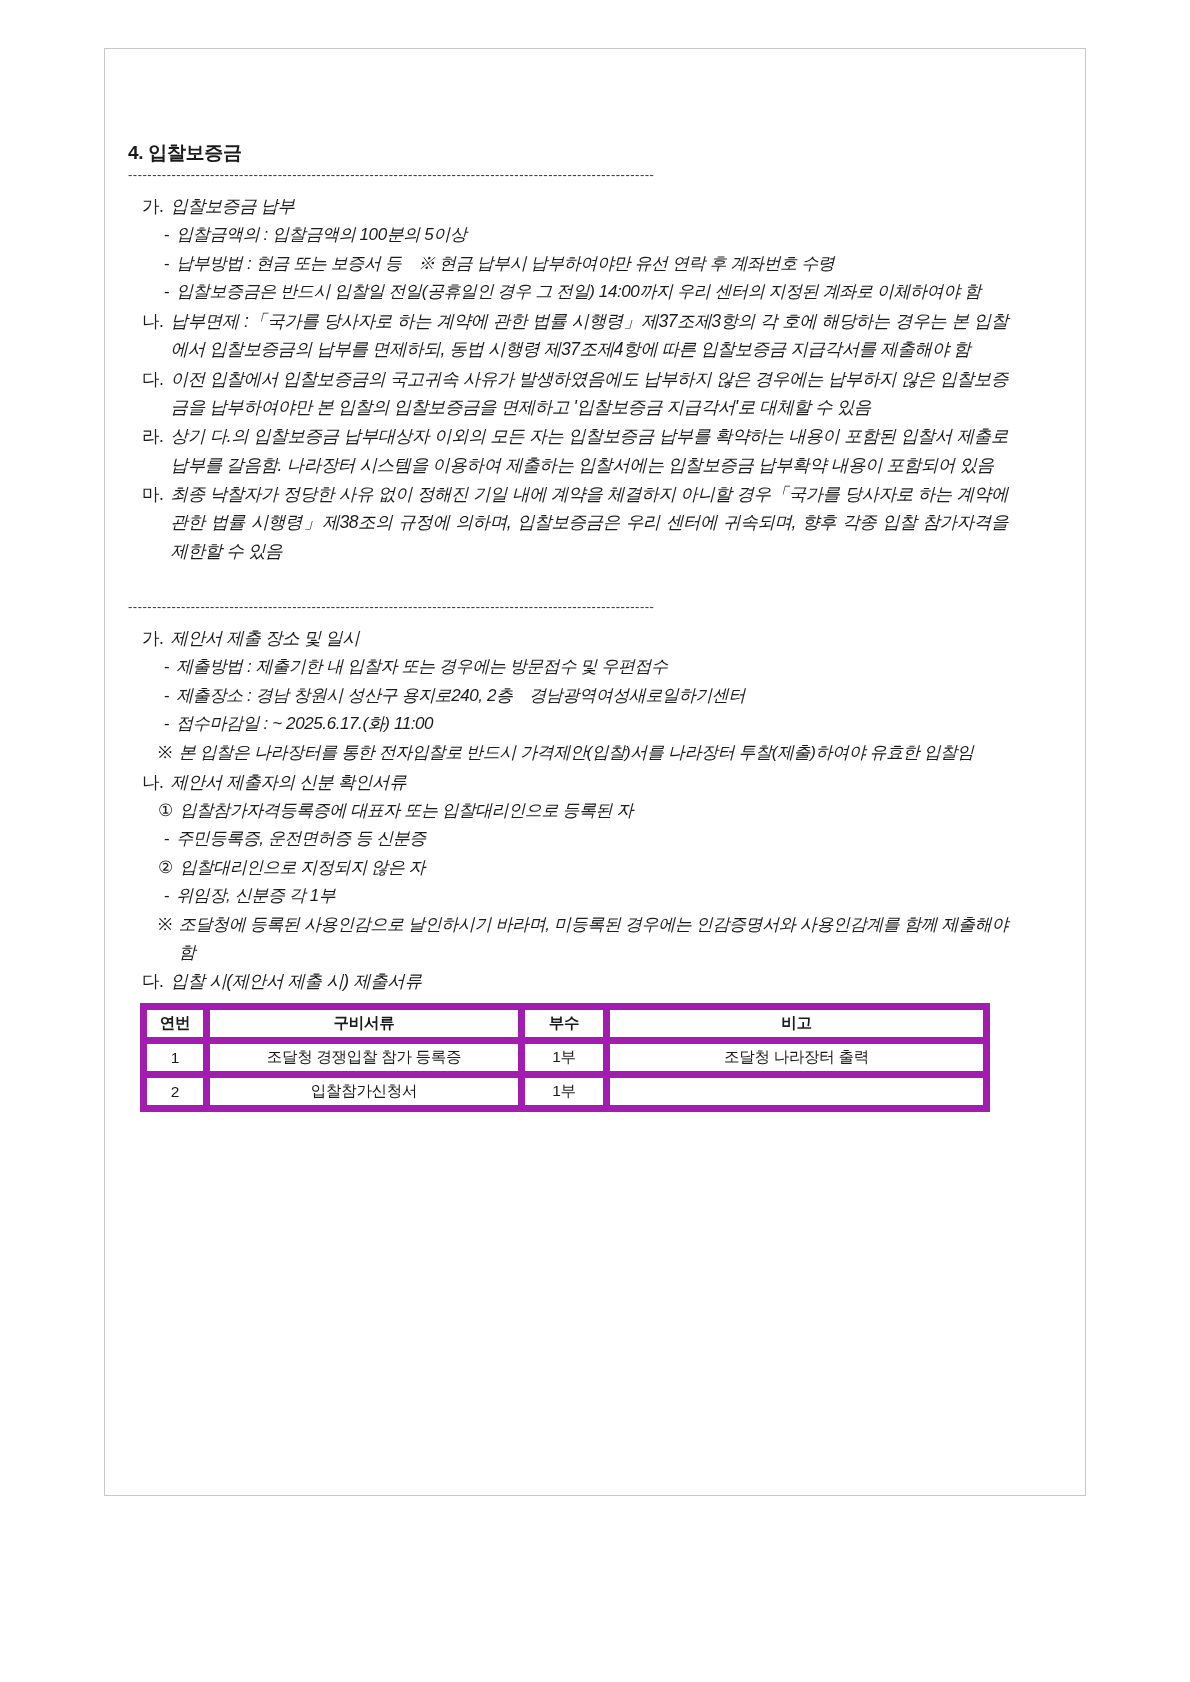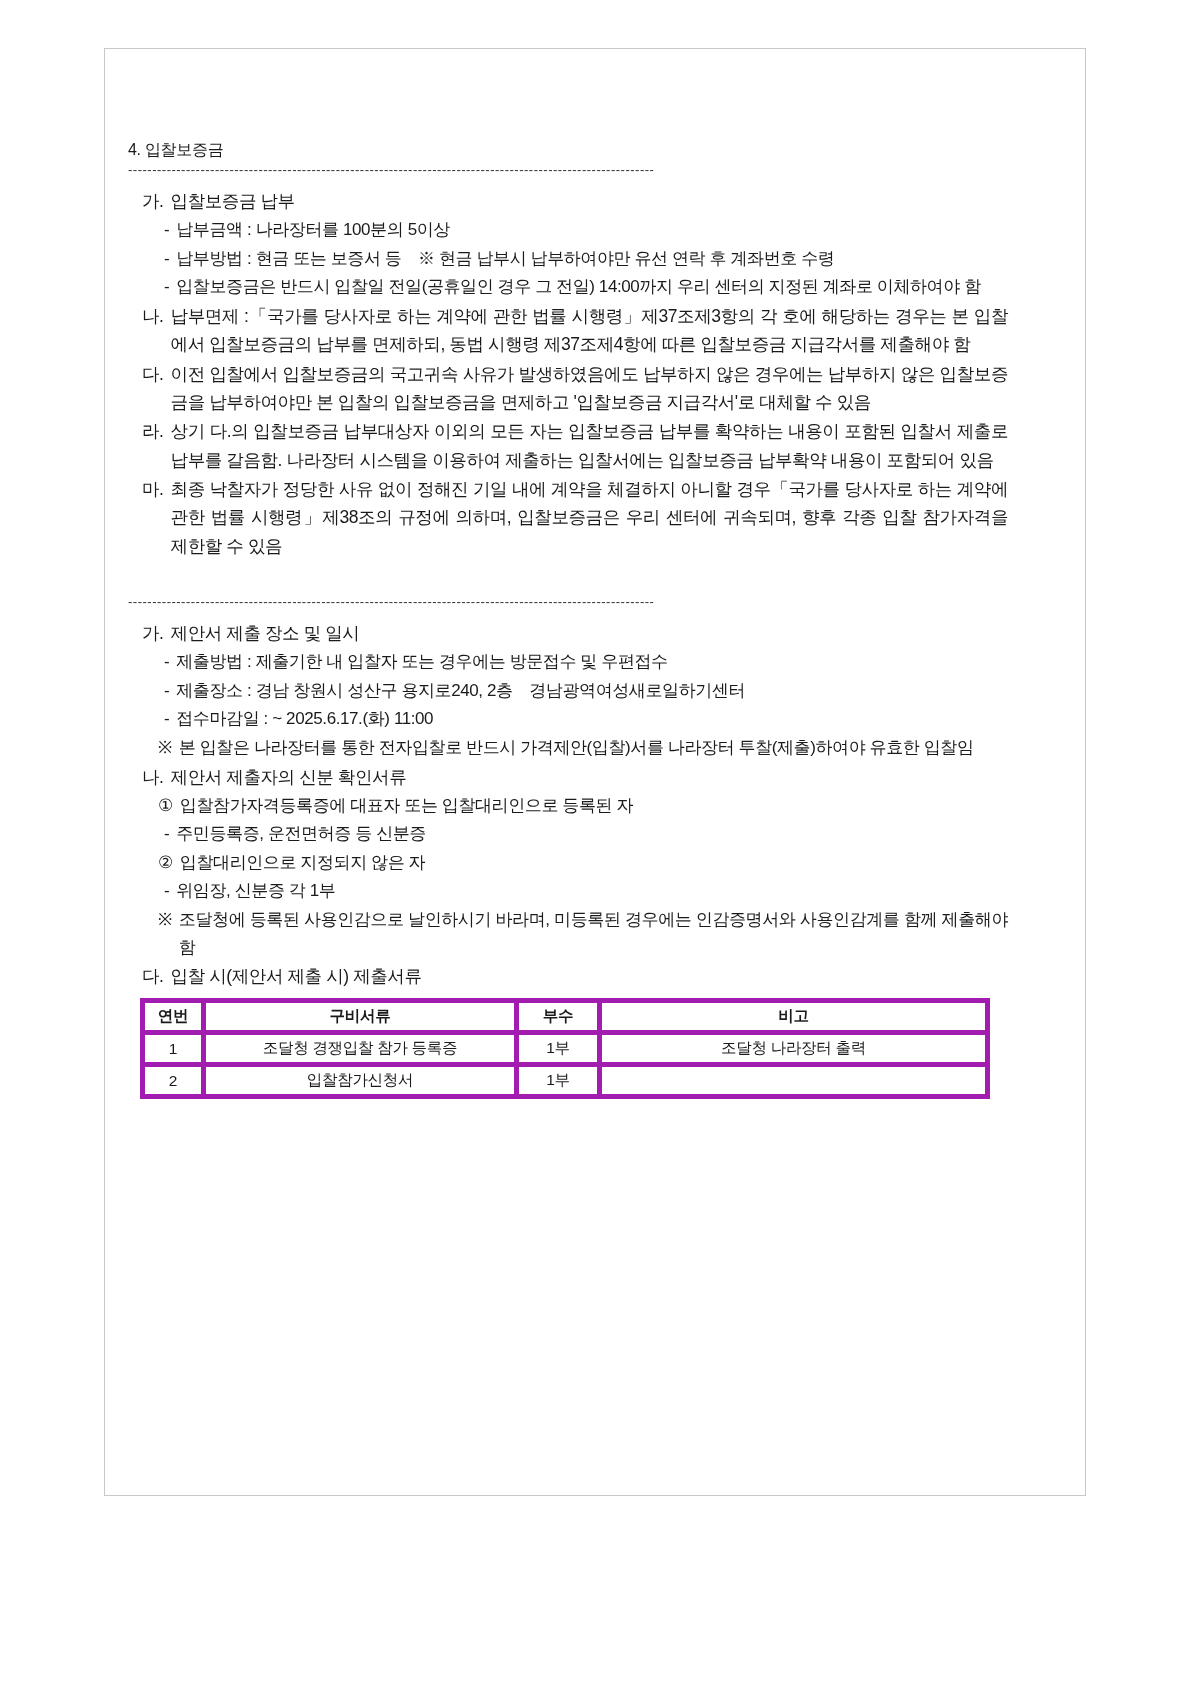--- a/index.html
+++ b/index.html
@@ -27,22 +27,22 @@
     border: 1px solid #c8c8c8;
     box-sizing: border-box;
   }
   .content {
     position: absolute;
     left: 128px;
     top: 140px;
     width: 880px;
   }
   .section-title {
-    font-size: 16px;
-    font-weight: normal;
+    font-size: 19px;
+    font-weight: bold;
     letter-spacing: -0.3px;
     margin: 0 0 2px 0;
   }
   .dashline {
     font-size: 13px;
     line-height: 14px;
     letter-spacing: 0.5px;
     color: #333;
     overflow: hidden;
     white-space: nowrap;
@@ -58,36 +58,37 @@
   }
   .marker {
     flex: 0 0 auto;
     white-space: nowrap;
     padding-right: 7px;
   }
   .text {
     flex: 1 1 auto;
     text-align: justify;
     text-justify: inter-character;
+    font-style: italic;
   }
   .lvl1 { margin-left: 14px; }
   .lvl2 { margin-left: 36px; font-size: 17px; }
   .lvl2b { margin-left: 30px; font-size: 17px; }
   .note { margin-left: 30px; font-size: 17px; }
   .gap-big { height: 34px; }
 
   table.docs {
     border-collapse: collapse;
     margin-top: 8px;
     margin-left: 12px;
     width: 850px;
     font-size: 15.5px;
   }
   table.docs th, table.docs td {
-    border: 5px solid #a21caf;
+    border: 7px solid #a21caf;
     padding: 3px 4px;
     text-align: center;
     letter-spacing: -0.3px;
   }
   table.docs th { font-weight: bold; }
   .col-no { width: 48px; }
   .col-doc { width: 300px; }
   .col-cnt { width: 70px; }
   .col-rem { width: auto; }
 </style>
@@ -100,21 +101,21 @@
 
     <h2 class="section-title">4. 입찰보증금</h2>
     <div class="dashline">-------------------------------------------------------------------------------------------------------------</div>
 
     <div class="item lvl1">
       <span class="marker">가.</span>
       <span class="text">입찰보증금 납부</span>
     </div>
     <div class="item lvl2">
       <span class="marker">-</span>
-      <span class="text">납부금액 : 나라장터를 100분의 5이상</span>
+      <span class="text">입찰금액의 : 입찰금액의 100분의 5이상</span>
     </div>
     <div class="item lvl2">
       <span class="marker">-</span>
       <span class="text">납부방법 : 현금 또는 보증서 등　※ 현금 납부시 납부하여야만 유선 연락 후 계좌번호 수령</span>
     </div>
     <div class="item lvl2">
       <span class="marker">-</span>
       <span class="text">입찰보증금은 반드시 입찰일 전일(공휴일인 경우 그 전일) 14:00까지 우리 센터의 지정된 계좌로 이체하여야 함</span>
     </div>
     <div class="item lvl1">

